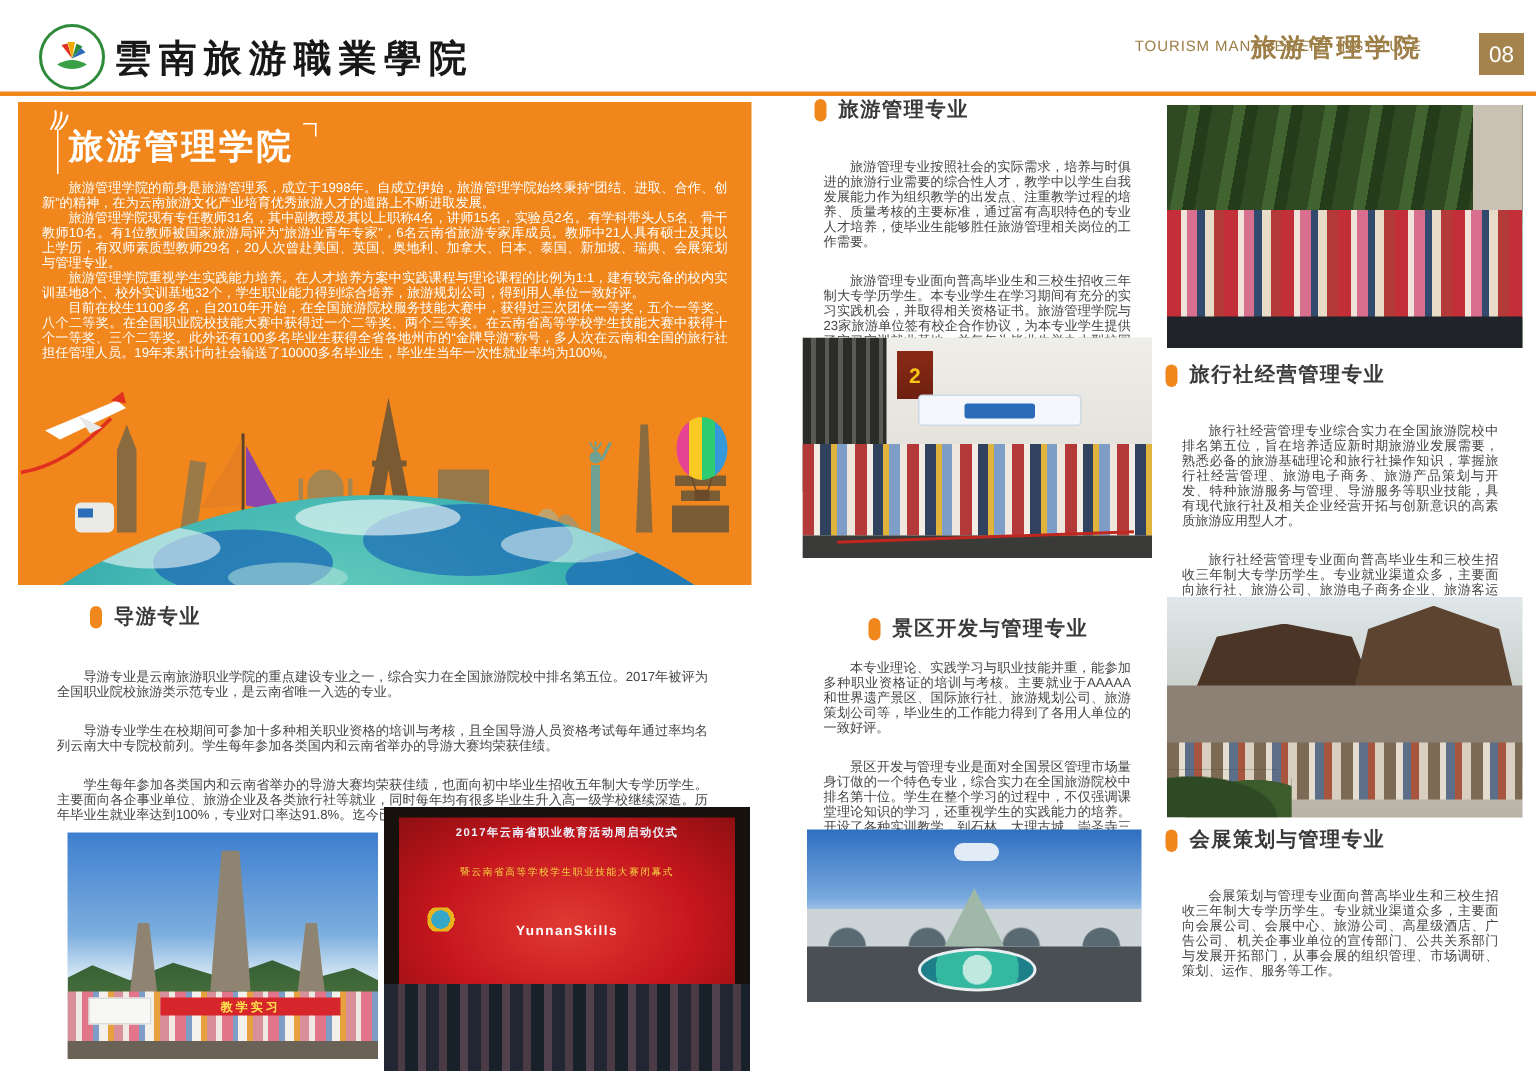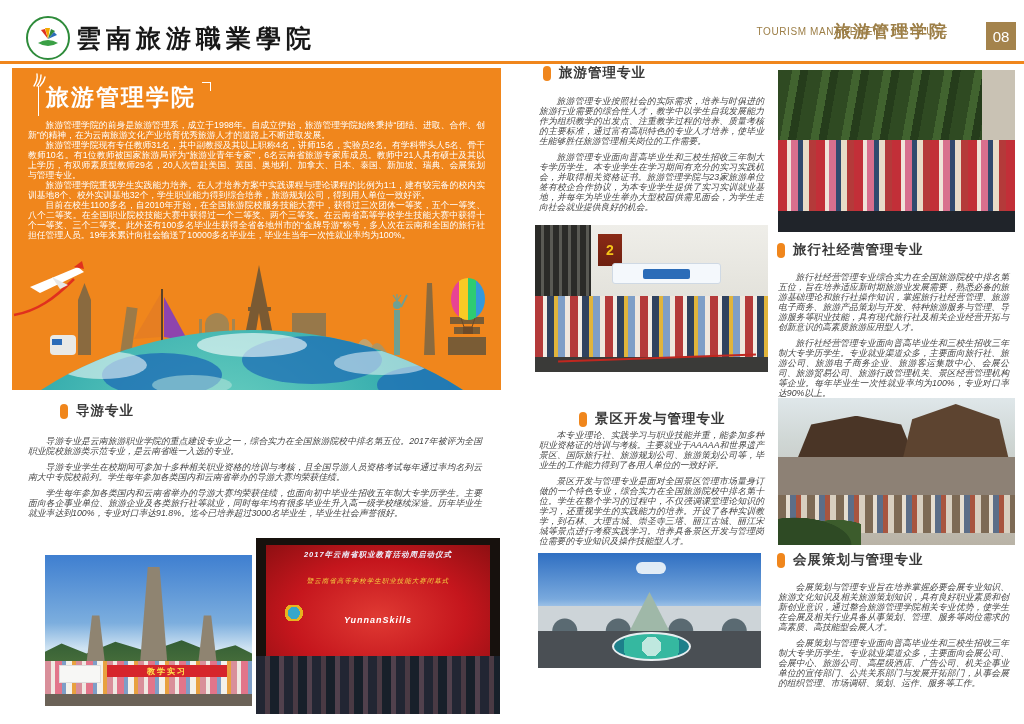--- a/index.html
+++ b/index.html
@@ -31,21 +31,21 @@
   
   #illu{position:absolute;left:0;top:187px;width:489px;height:135px;}
 
   
   .sec-h{position:absolute;display:flex;align-items:center;}
   .sec-h .bullet{width:8px;height:15px;border-radius:4px;background:#F0861C;margin-right:8px;}
   .sec-h .label{font-size:13.5px;font-weight:bold;color:#3A3A3A;letter-spacing:1px;}
 
   
   .body-txt{position:absolute;font-size:8.8px;line-height:10px;color:#454545;text-align:justify;}
-  .body-txt p{margin:6px;text-indent:2em;font-style:italic;}
+  .body-txt p{margin:16px;text-indent:2em;}
 
   
   .photo{position:absolute;overflow:hidden;}
 
   
   #photo-pagodas{left:45px;top:555px;width:207px;height:151px;
      background:linear-gradient(#3f7fd0 0%,#7caede 45%,#cfe3f2 62%,#cfe3f2 100%);}
   #photo-pagodas .mountains{position:absolute;left:0;top:52%;width:100%;height:22%;
      background:linear-gradient(#2f5a33,#49703c);
      clip-path:polygon(0 55%,8% 30%,20% 60%,34% 25%,50% 55%,66% 20%,80% 55%,92% 35%,100% 60%,100% 100%,0 100%);}
@@ -56,21 +56,21 @@
   #pg-right{left:74%;top:40%;width:9%;height:32%;clip-path:polygon(30% 0,70% 0,100% 100%,0 100%);}
   #photo-pagodas .crowd{position:absolute;left:0;bottom:0;width:100%;height:30%;
      background:repeating-linear-gradient(90deg,#d98f9a 0 6px,#f0e8e2 6px 10px,#e2758a 10px 17px,#7e9ec7 17px 21px,#f4f1ea 21px 27px,#e8a13f 27px 31px);}
   #photo-pagodas .ground{position:absolute;left:0;bottom:0;width:100%;height:8%;background:#6b6257;}
   #banner-red{position:absolute;left:30%;bottom:19%;width:58%;height:12px;background:#d6252b;
      display:flex;align-items:center;justify-content:center;}
   #banner-red span{color:#ffe34d;font-size:8px;font-weight:bold;letter-spacing:2px;}
   #banner-white{position:absolute;left:7%;bottom:15%;width:19%;height:16px;background:#f7f7f5;border:1px solid #ddd;}
 
   
-  #photo-stage{left:256px;top:538px;width:244px;height:176px;background:#17110d;font-style:italic;}
+  #photo-stage{left:256px;top:538px;width:244px;height:176px;background:#17110d;}
   #photo-stage .backdrop{position:absolute;left:4%;top:4%;width:92%;height:68%;
      background:radial-gradient(ellipse at 50% 60%,#e03a33 0%,#c5161d 55%,#8e0f12 100%);}
   .stage-line1{position:absolute;left:0;top:7%;width:100%;text-align:center;color:#eef2ff;
      font-size:7.5px;font-weight:bold;letter-spacing:1px;}
   .stage-line2{position:absolute;left:0;top:22%;width:100%;text-align:center;color:#f5d340;font-size:6.5px;letter-spacing:1px;}
   .stage-brand{position:absolute;left:0;top:44%;width:100%;text-align:center;color:#ffffff;
      font-size:9px;font-weight:bold;letter-spacing:1px;}
   #photo-stage .logo-dot{position:absolute;left:12%;top:38%;width:22px;height:16px;
      background:radial-gradient(circle at 40% 50%,#35a7c9 0 40%,#e8b31f 40% 60%,transparent 60%);border-radius:4px;}
   #photo-stage .people{position:absolute;left:0;bottom:0;width:100%;height:33%;
@@ -343,17 +343,16 @@
     <div class="wall"></div>
     <div class="crowd"></div>
     <div class="plants"></div>
   </div>
 
   <div class="sec-h" style="left:777px;top:551px;">
     <span class="bullet"></span>
     <span class="label">会展策划与管理专业</span>
   </div>
   <div class="body-txt" style="left:772px;top:576px;width:243px;">
-    <p>会展策划与管理专业旨在培养掌握必要会展专业知识、旅游文化知识及相关旅游策划知识，具有良好职业素质和创新创业意识，通过整合旅游管理学院相关专业优势，使学生在会展及相关行业具备从事策划、管理、服务等岗位需求的高素质、高技能型会展人才。</p>
     <p>会展策划与管理专业面向普高毕业生和三校生招收三年制大专学历学生。专业就业渠道众多，主要面向会展公司、会展中心、旅游公司、高星级酒店、广告公司、机关企事业单位的宣传部门、公共关系部门与发展开拓部门，从事会展的组织管理、市场调研、策划、运作、服务等工作。</p>
   </div>
 
 </div>
 
 </body></html>

